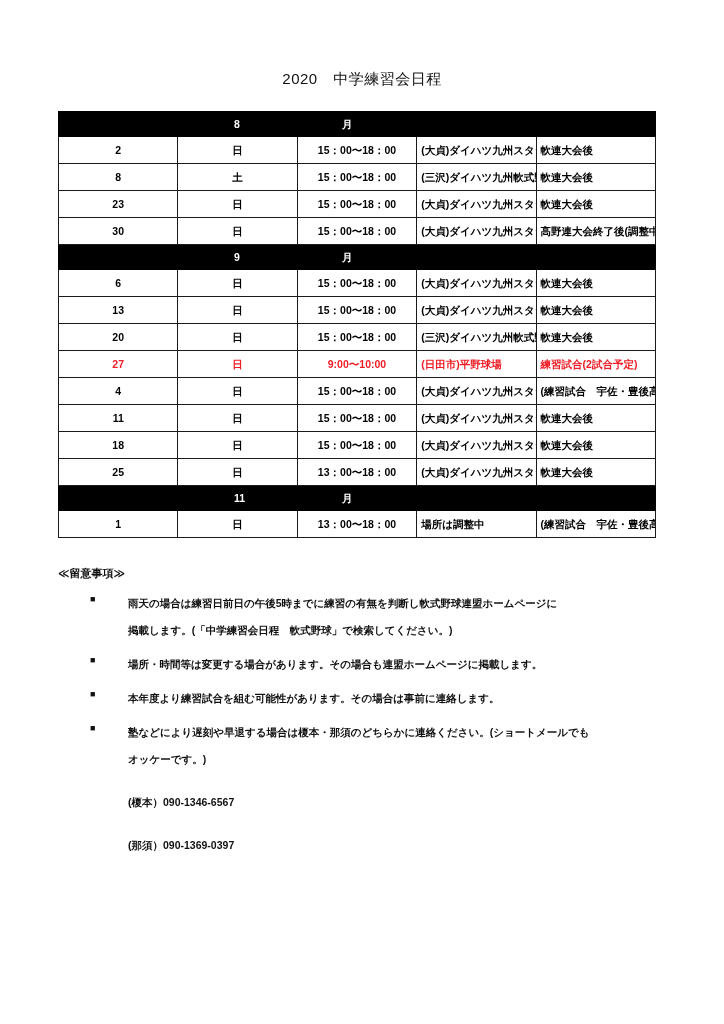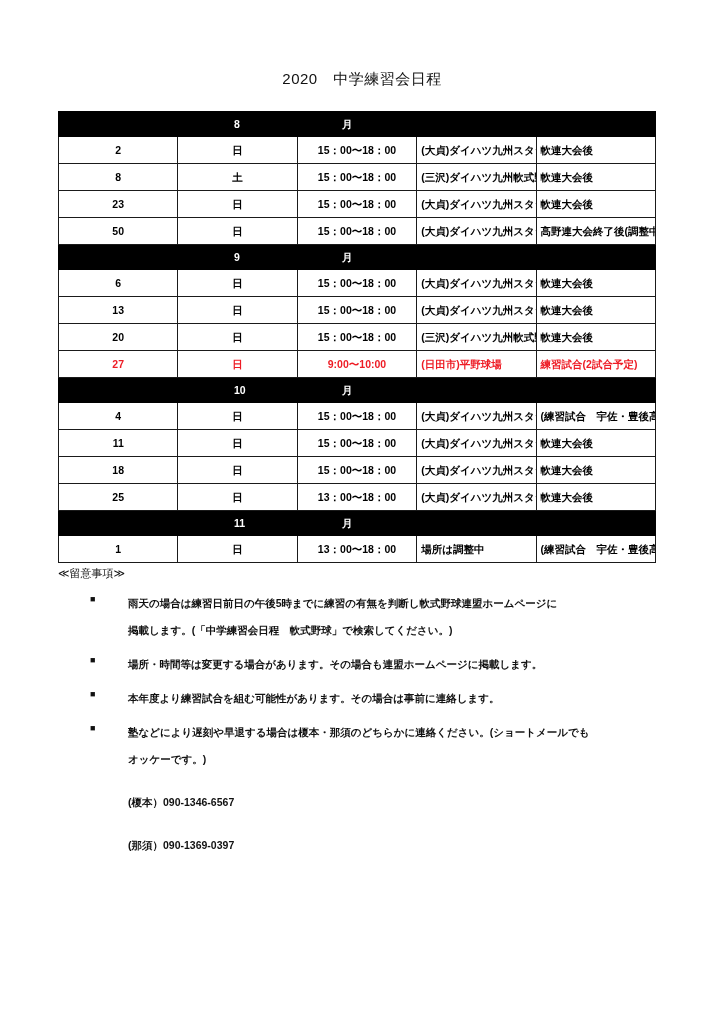--- a/index.html
+++ b/index.html
@@ -106,21 +106,21 @@
 
   
   .notes {
     position: absolute;
     left: 58px;
     top: 566px;
     width: 620px;
   }
   .notes-heading {
     font-size: 11px;
-    font-weight: normal;
+    font-weight: bold;
     color: #111111;
     margin: 0 0 9px 0;
     white-space: pre;
   }
   .note-item {
     position: relative;
     padding-left: 70px;
     margin-bottom: 7px;
   }
   .note-marker {
@@ -180,21 +180,21 @@
           <td class="col-note">軟連大会後</td>
         </tr>
         <tr>
           <td class="col-day">23</td>
           <td class="col-dow">日</td>
           <td class="col-time">15：00〜18：00</td>
           <td class="col-place">(大貞)ダイハツ九州スタジアム</td>
           <td class="col-note">軟連大会後</td>
         </tr>
         <tr>
-          <td class="col-day">50</td>
+          <td class="col-day">30</td>
           <td class="col-dow">日</td>
           <td class="col-time">15：00〜18：00</td>
           <td class="col-place">(大貞)ダイハツ九州スタジアム</td>
           <td class="col-note">高野連大会終了後(調整中)</td>
         </tr>
         <tr class="month-band">
           <td colspan="5">
             <div class="month-band-inner">
               <span class="month-num">9</span>
               <span class="month-kanji">月</span>
@@ -221,28 +221,20 @@
           <td class="col-time">15：00〜18：00</td>
           <td class="col-place">(三沢)ダイハツ九州軟式野球場</td>
           <td class="col-note">軟連大会後</td>
         </tr>
         <tr class="row-highlight">
           <td class="col-day">27</td>
           <td class="col-dow">日</td>
           <td class="col-time">9:00〜10:00</td>
           <td class="col-place">(日田市)平野球場</td>
           <td class="col-note">練習試合(2試合予定)</td>
-        </tr>
-        <tr class="month-band">
-          <td colspan="5">
-            <div class="month-band-inner">
-              <span class="month-num">10</span>
-              <span class="month-kanji">月</span>
-            </div>
-          </td>
         </tr>
         <tr>
           <td class="col-day">4</td>
           <td class="col-dow">日</td>
           <td class="col-time">15：00〜18：00</td>
           <td class="col-place">(大貞)ダイハツ九州スタジアム</td>
           <td class="col-note">(練習試合　宇佐・豊後高田　予定)</td>
         </tr>
         <tr>
           <td class="col-day">11</td>

